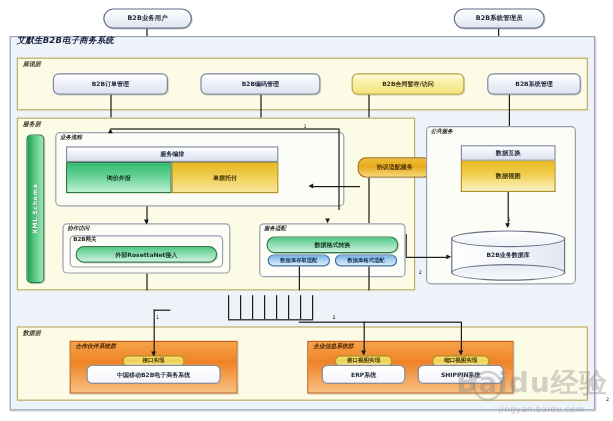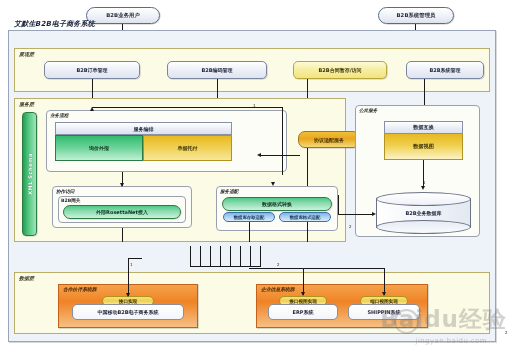--- a/index.html
+++ b/index.html
@@ -192,21 +192,21 @@
   <div class="abs actor ctr" style="left:378px;top:7px;width:76px;height:17px;">
     <span>B2B系统管理员</span>
   </div>
 
   <div class="ln vl" style="left:122px;top:24px;height:36px;"></div>
   <div class="arw down" style="left:119.5px;top:57px;"></div>
   <div class="ln vl" style="left:415px;top:24px;height:36px;"></div>
   <div class="arw down" style="left:412.5px;top:57px;"></div>
 
   <div class="abs sysframe" style="left:8px;top:30px;width:488px;height:312px;"></div>
-  <div class="abs sys-title" style="left:14px;top:18px;width:180px;height:12px;line-height:12px;">艾默生B2B电子商务系统</div>
+  <div class="abs sys-title" style="left:14px;top:28px;width:180px;height:12px;line-height:12px;">艾默生B2B电子商务系统</div>
 
   <div class="abs band" style="left:14px;top:48px;width:476px;height:44px;"></div>
   <div class="abs band-label" style="left:19px;top:50px;width:60px;height:8px;line-height:8px;">展现层</div>
 
   <div class="abs pbox ctr" style="left:44px;top:61px;width:96px;height:18px;">
     <span>B2B订单管理</span>
   </div>
   <div class="abs pbox ctr" style="left:167px;top:61px;width:100px;height:18px;">
     <span>B2B编码管理</span>
   </div>

